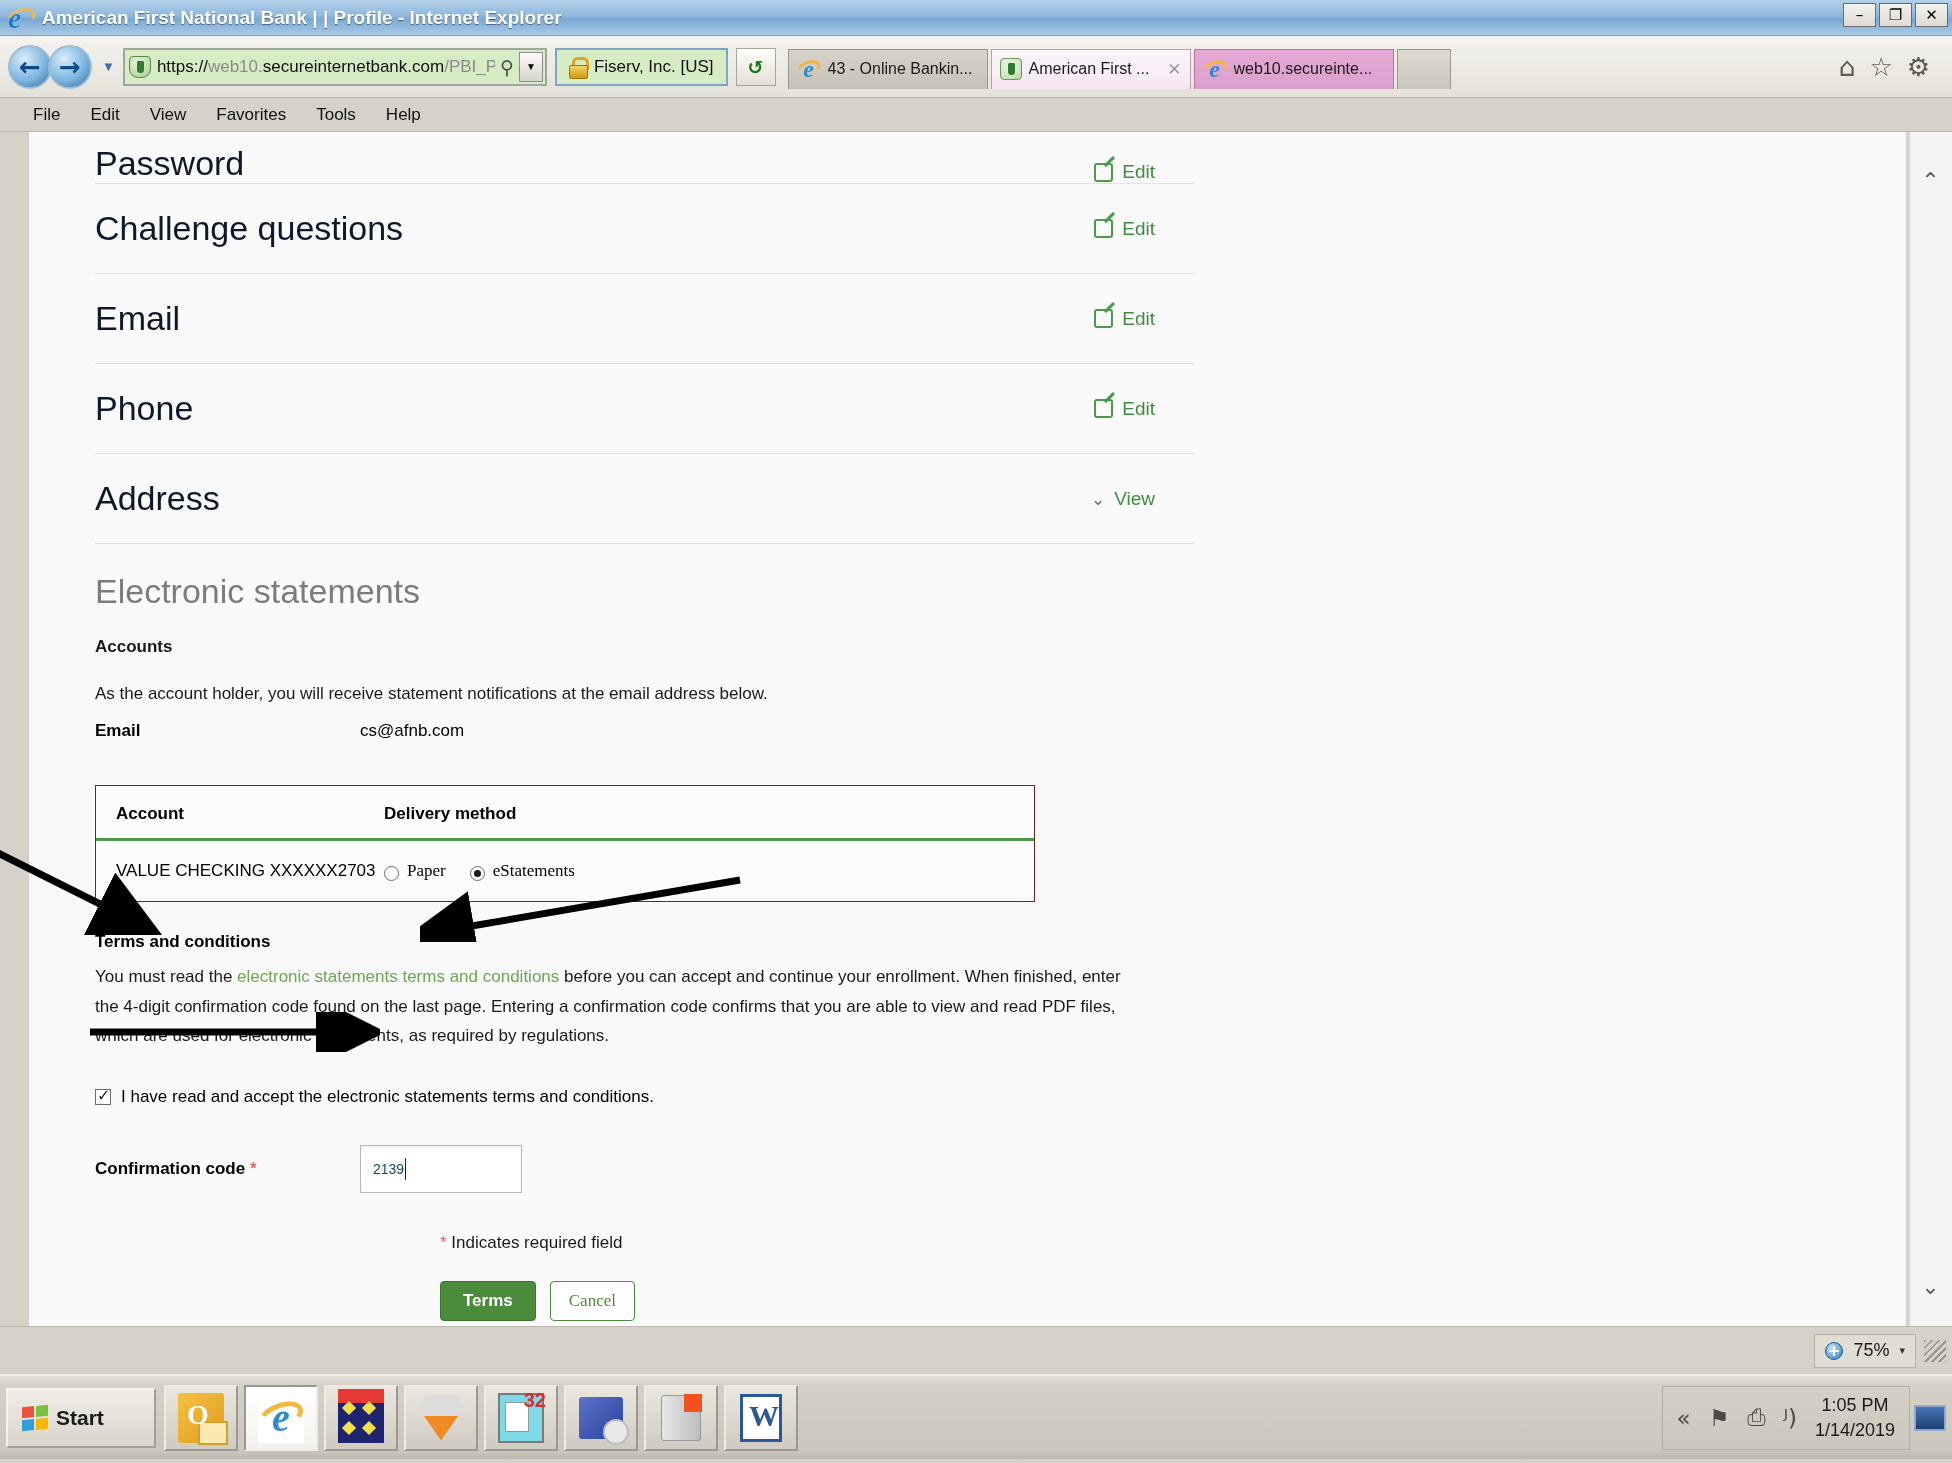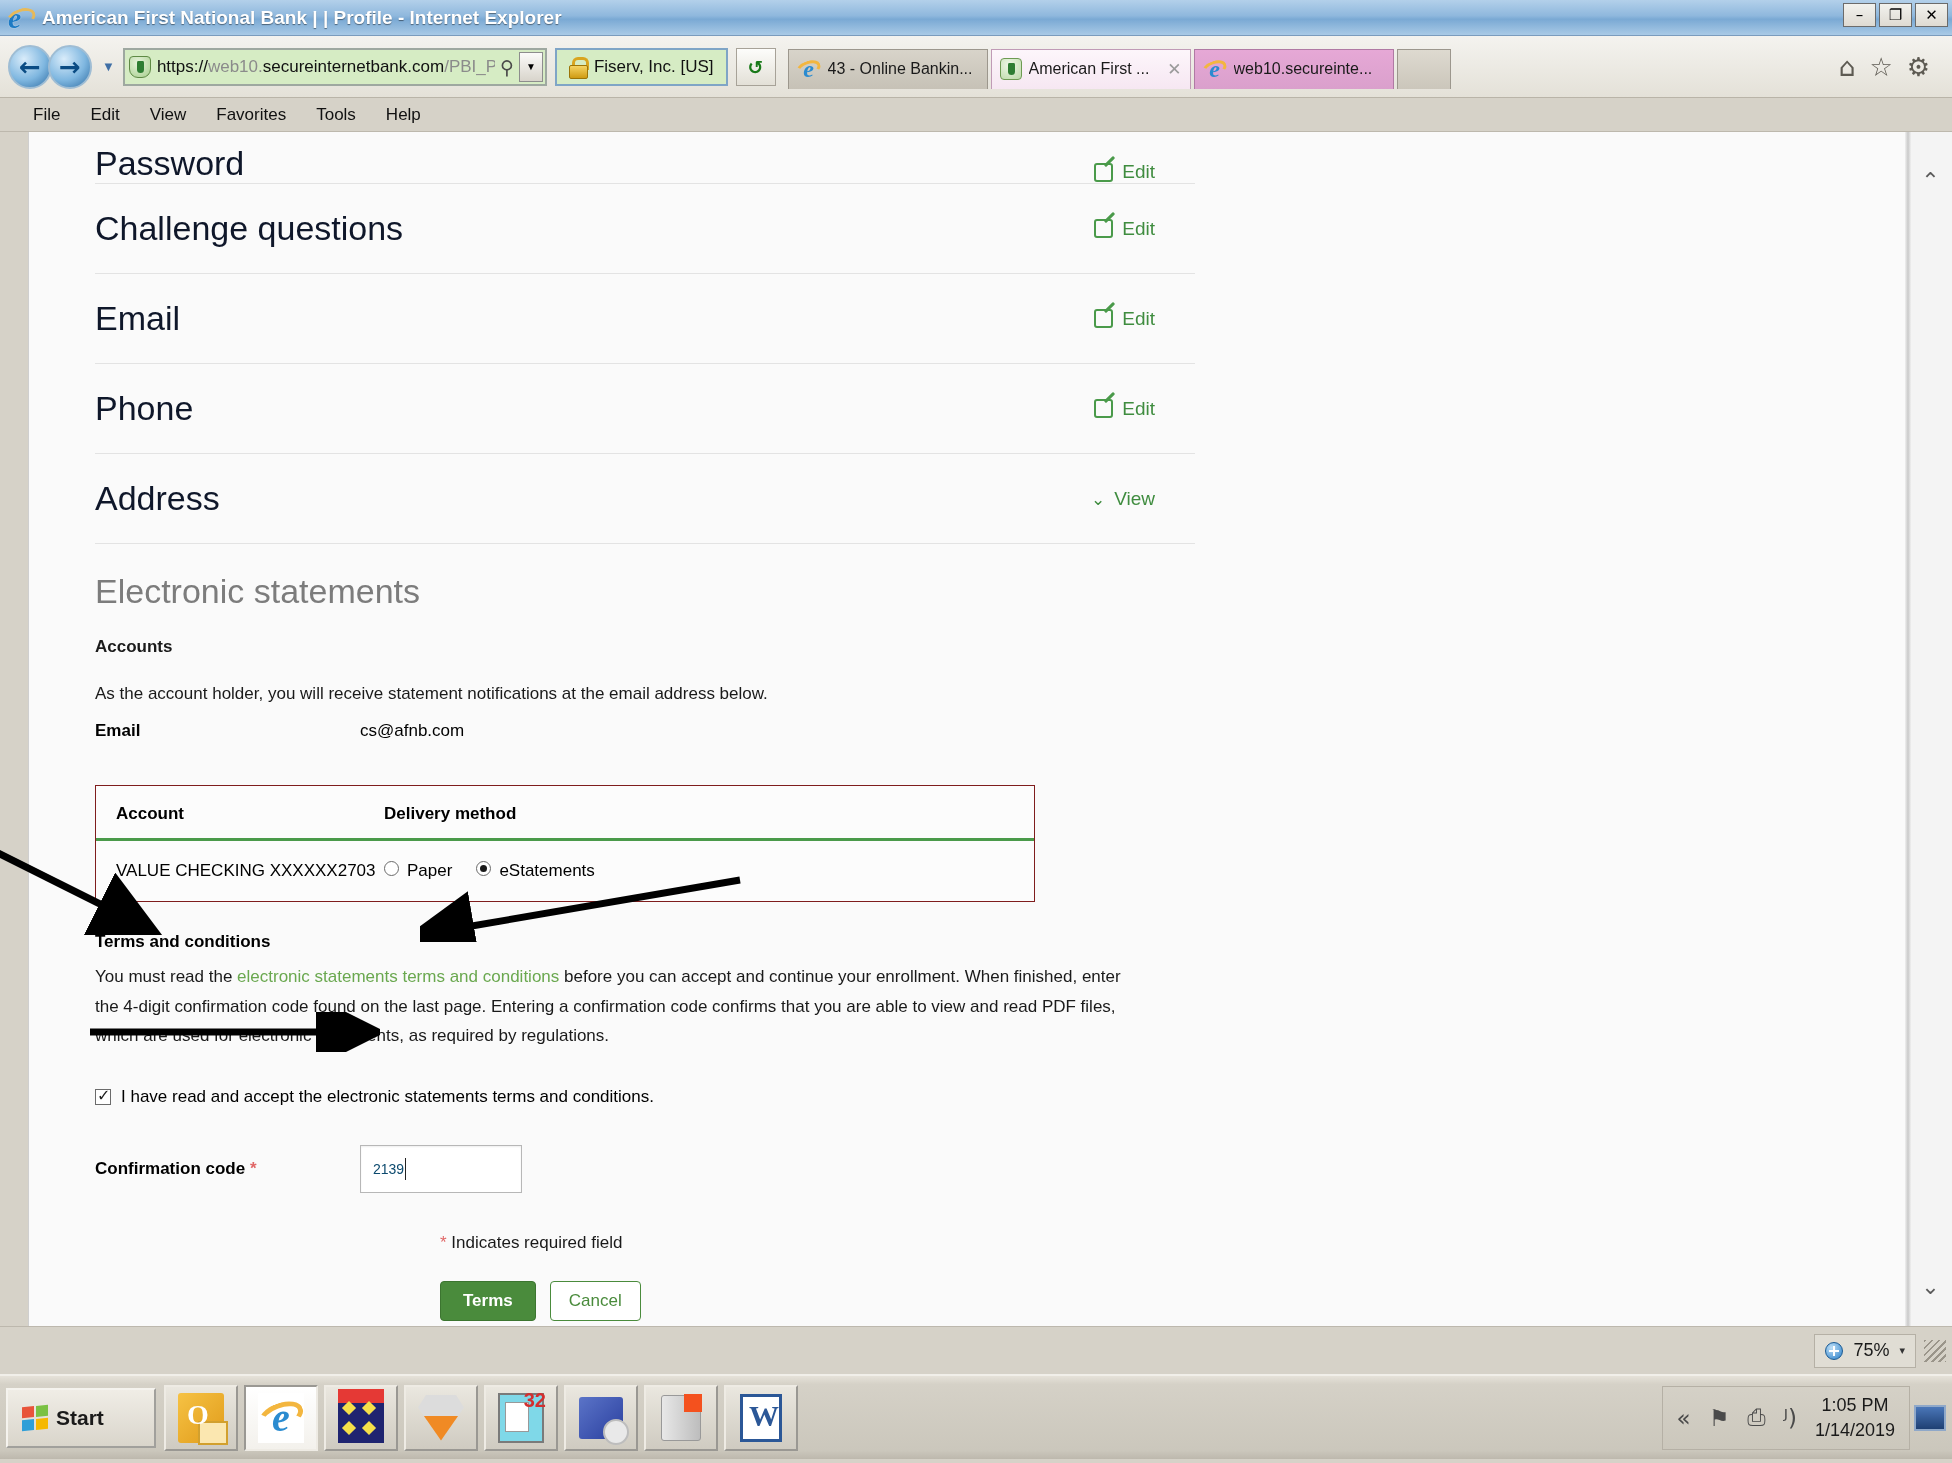--- a/index.html
+++ b/index.html
@@ -250,21 +250,21 @@
   }
   .acct-head {
     display:flex; padding: 18px 20px 14px 20px;
     border-bottom:3px solid #4a9a4a;
     font-weight:bold; font-size:17px;
   }
   .acct-head .c1 { width: 268px; }
   .acct-body { display:flex; padding: 20px; align-items:center; font-size:17px; }
   .acct-body .c1 { width: 268px; }
   .radio-group { display:flex; align-items:center; gap:24px; }
-  .radio-opt { display:flex; align-items:flex-start; gap:8px; font-size:17px; }
+  .radio-opt { display:flex; align-items:flex-end; gap:8px; font-size:17px;font-family:Liberation Serif, serif; }
   .radio {
     width:15px;height:15px;border:1.5px solid #6b6b6b;border-radius:50%;
     background:#fff; position:relative; flex:none;
   }
   .radio.on::after {
     content:""; position:absolute; left:3px; top:3px; width:7px;height:7px;
     background:#1a1a1a; border-radius:50%;
   }
 
   .tc-head { font-weight:bold; font-size:17px; margin-top:30px; }
@@ -298,21 +298,21 @@
 
   .btnrow { display:flex; gap:14px; margin:28px 0 0 345px; }
   .btn-save {
     background:#4a8b3c; color:#fff; font-weight:bold; font-size:17px;
     border:1px solid #3c7530; border-radius:4px;
     padding:9px 22px; cursor:pointer;
   }
   .btn-cancel {
     background:#fff; color:#4a8b3c; font-size:17px;
     border:1px solid #4a8b3c; border-radius:4px;
-    padding:9px 18px; cursor:pointer;
+    padding:9px 18px; cursor:pointer;font-family:Liberation Serif, serif;
   }
 
   
   .scrollbar {
     width: 44px; background:#f4f4f4; border-left:1px solid #dcdcdc;
     position:relative; flex:none;
   }
   .sb-up, .sb-down {
     position:absolute; left:0; right:0; height:44px;
     display:flex; align-items:center; justify-content:center;

